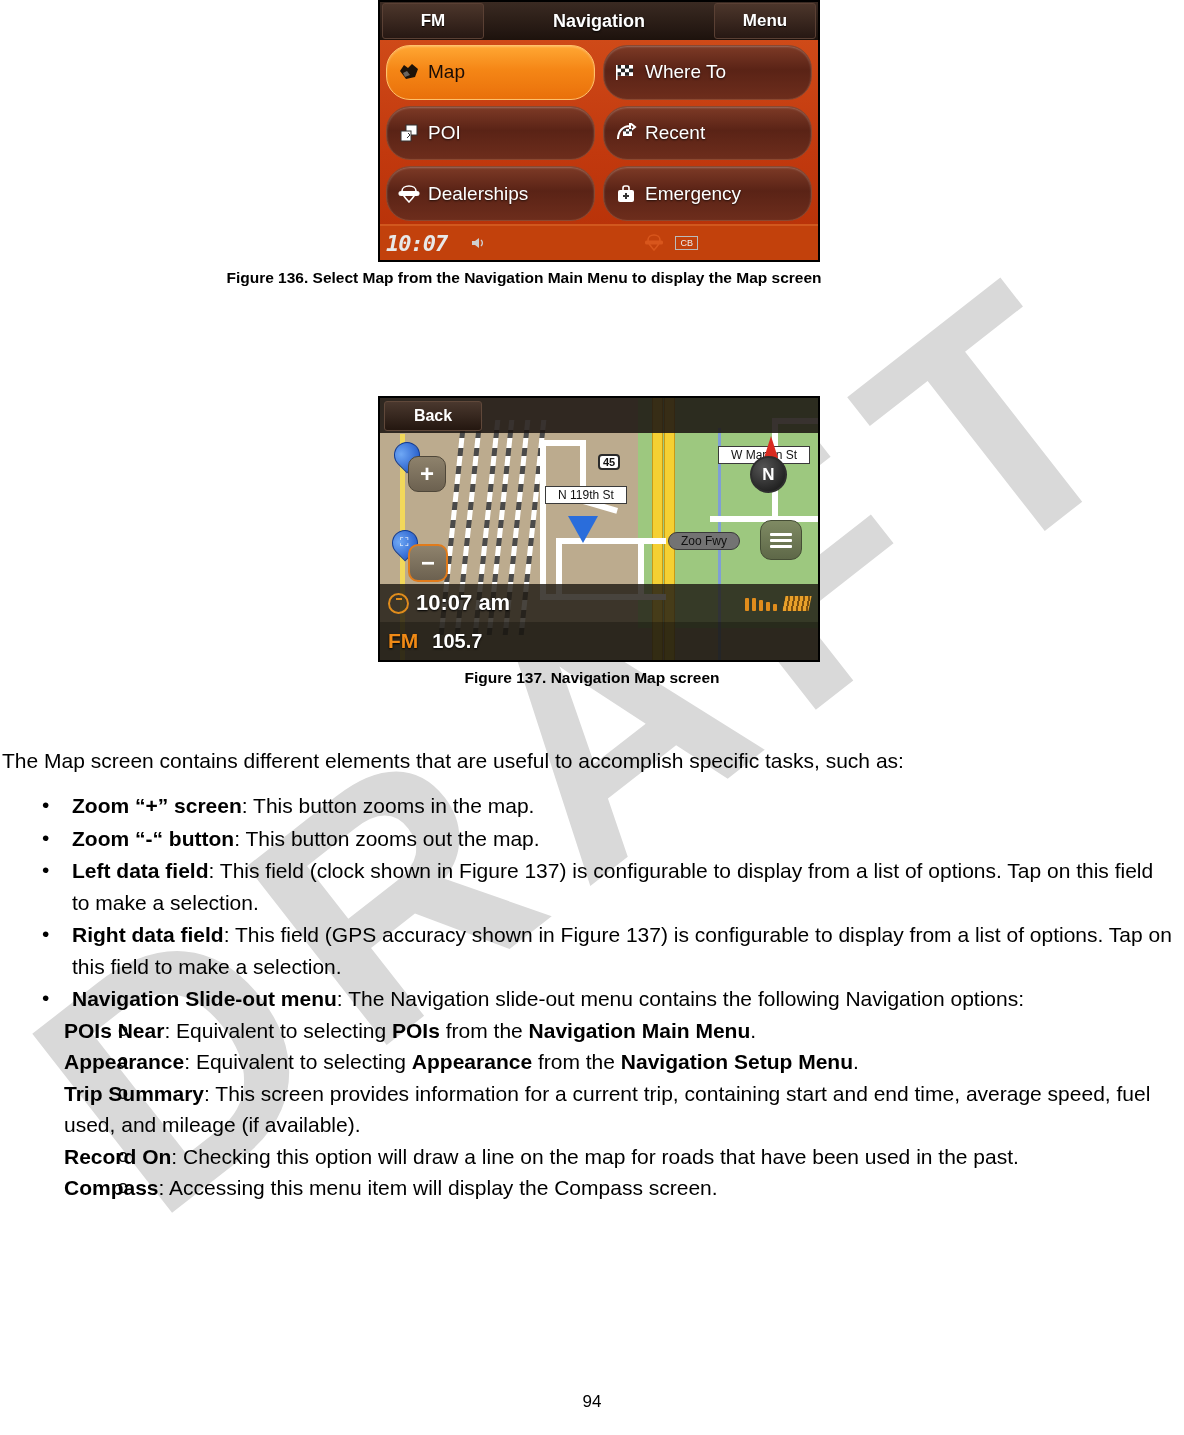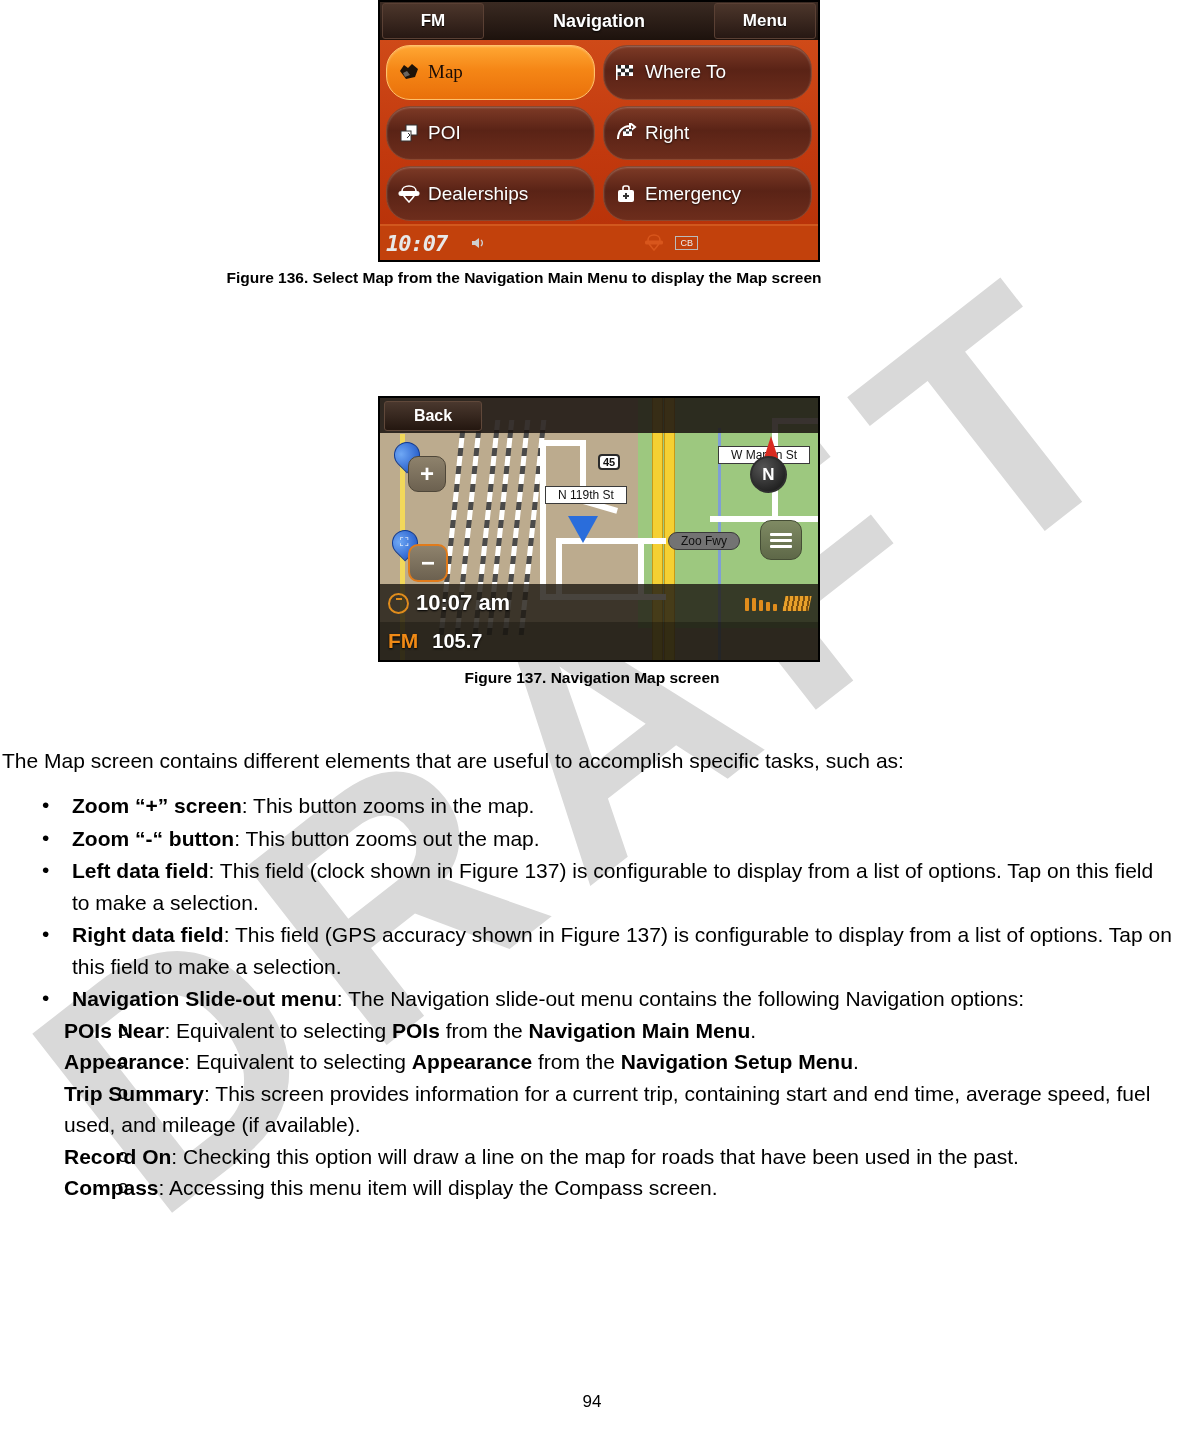--- a/index.html
+++ b/index.html
@@ -118,21 +118,20 @@
     box-shadow: inset 0 1px 2px rgba(255,255,255,.25);
     position: relative;
     overflow: hidden;
     white-space: nowrap;
   }
   #fig136 .nav-btn.selected {
     background: linear-gradient(#ffa733, #f58616 45%, #e9700a);
     border: 1px solid #ffc26a;
     color: #1a0d06;
     text-shadow: none;
-    font-family: Liberation Serif, serif;
   }
   #fig136 .nav-btn .ico {
     width: 24px;
     height: 22px;
     margin-right: 7px;
     display: inline-flex;
     align-items: center;
     justify-content: center;
     flex: 0 0 auto;
   }
@@ -520,21 +519,21 @@
     <div class="nav-btn">
       <span class="ico">
         <svg width="22" height="20" viewBox="0 0 22 20">
             <path d="M3 16 C3 8 8 3 15 3 L15 8 L20 4 L15 0 L15 3" fill="none" stroke="#fff" stroke-width="2"></path>
             <rect x="8" y="6" width="9" height="7" fill="#fff"></rect>
             <rect x="8" y="6" width="3" height="2.4" fill="#333"></rect>
             <rect x="14" y="6" width="3" height="2.4" fill="#333"></rect>
             <rect x="11" y="8.4" width="3" height="2.3" fill="#333"></rect>
           </svg>
       </span>
-      <span class="lbl">Right</span>
+      <span class="lbl">Recent</span>
     </div>
 
     <div class="nav-btn">
       <span class="ico">
         <svg width="22" height="20" viewBox="0 0 22 20">
             <path d="M11 2 C7 2 4 4 4 7 C4 11 8 15 11 18 C14 15 18 11 18 7 C18 4 15 2 11 2 Z" fill="none" stroke="#fff" stroke-width="1.6"></path>
             <rect x="1" y="7.5" width="20" height="4" rx="1.5" fill="#fff" stroke="#fff"></rect>
           </svg>
       </span>
       <span class="lbl">Dealerships</span>

